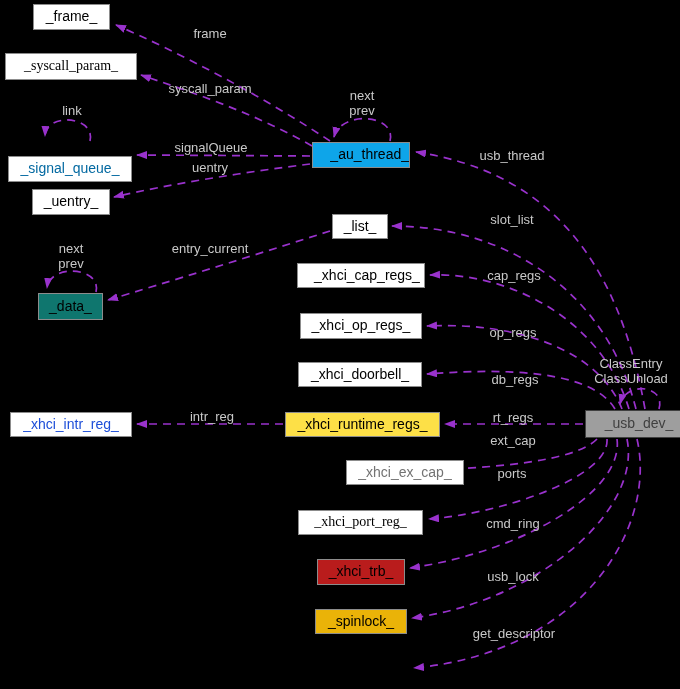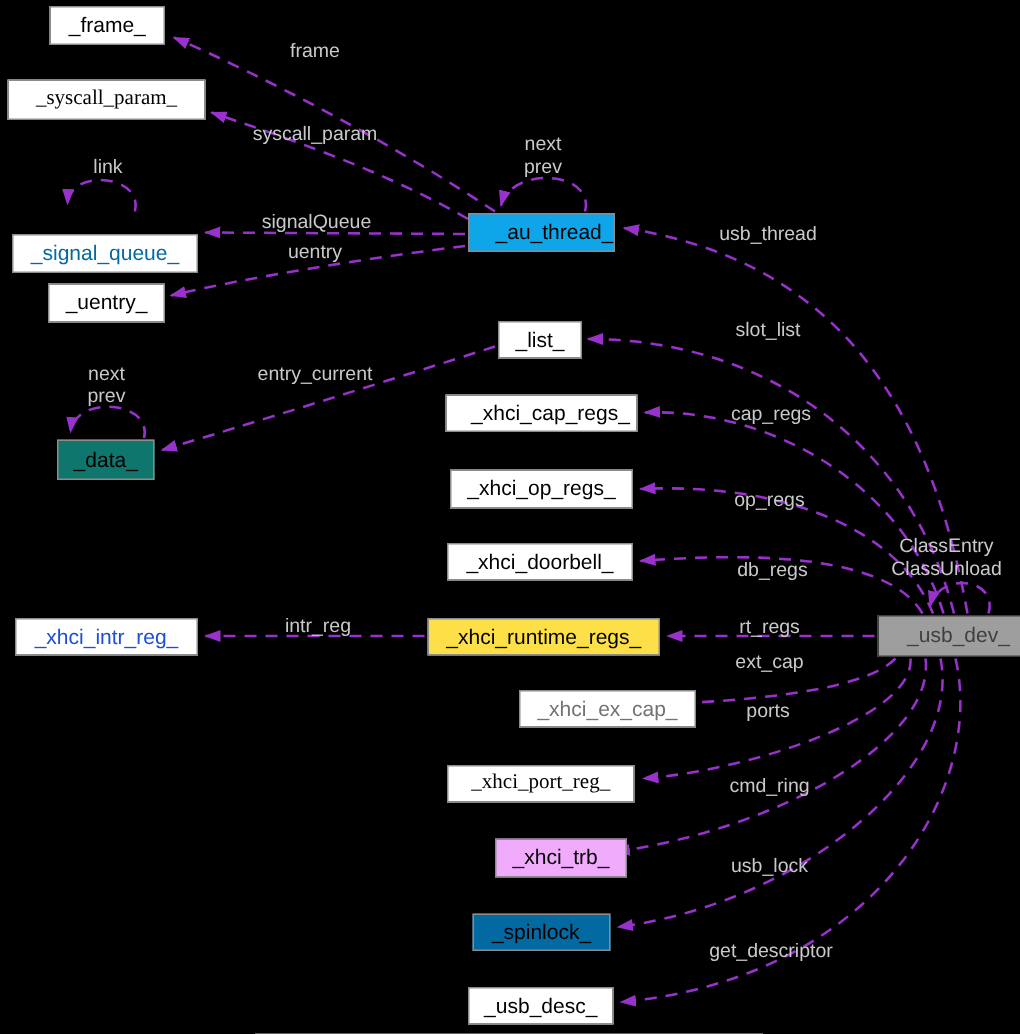--- a/index.html
+++ b/index.html
@@ -80,17 +80,16 @@
     <div class="node" style="left: 312px; top: 142px; width: 98px; height: 26px; line-height: 23px; background: #0ea5e9; border: 1.5px solid rgb(140, 140, 140); color: rgb(0, 0, 0); text-align: right;">_au_thread_</div>
     <div class="node" style="left: 332px; top: 214px; width: 56px; height: 25px; line-height: 22px; background: rgb(255, 255, 255); border: 1.5px solid rgb(140, 140, 140); color: rgb(0, 0, 0);">_list_</div>
     <div class="node" style="left: 38px; top: 293px; width: 65px; height: 27px; line-height: 24px; background: #0f766e; border: 1.5px solid rgb(140, 140, 140); color: rgb(0, 0, 0);">_data_</div>
     <div class="node" style="left: 297px; top: 263px; width: 128px; height: 25px; line-height: 22px; background: rgb(255, 255, 255); border: 1.5px solid rgb(140, 140, 140); color: rgb(0, 0, 0); padding-left: 12px;">_xhci_cap_regs_</div>
     <div class="node" style="left: 300px; top: 313px; width: 122px; height: 26px; line-height: 23px; background: rgb(255, 255, 255); border: 1.5px solid rgb(140, 140, 140); color: rgb(0, 0, 0);">_xhci_op_regs_</div>
     <div class="node" style="left: 298px; top: 362px; width: 124px; height: 25px; line-height: 22px; background: rgb(255, 255, 255); border: 1.5px solid rgb(140, 140, 140); color: rgb(0, 0, 0);">_xhci_doorbell_</div>
     <div class="node" style="left: 285px; top: 412px; width: 155px; height: 25px; line-height: 22px; background: #fde047; border: 1.5px solid rgb(140, 140, 140); color: rgb(0, 0, 0);">_xhci_runtime_regs_</div>
     <div class="node" style="left: 10px; top: 412px; width: 122px; height: 25px; line-height: 22px; background: rgb(255, 255, 255); border: 1.5px solid rgb(140, 140, 140); color: #1d4ed8;">_xhci_intr_reg_</div>
     <div class="node" style="left: 302px; top: 460px; width: 118px; height: 25px; line-height: 22px; background: rgb(255, 255, 255); border: 1.5px solid rgb(140, 140, 140); color: #737373; margin-left: 44px;">_xhci_ex_cap_</div>
     <div class="node" style="left: 298px; top: 510px; width: 125px; height: 25px; line-height: 22px; background: rgb(255, 255, 255); border: 1.5px solid rgb(140, 140, 140); color: rgb(0, 0, 0); font-family: Liberation Serif, serif;">_xhci_port_reg_</div>
-    <div class="node" style="left: 317px; top: 559px; width: 88px; height: 26px; line-height: 23px; background: #f0abfc; border: 1.5px solid rgb(140, 140, 140); color: rgb(0, 0, 0); margin-left: 13px;">_xhci_trb_</div>
-    <div class="node" style="left: 315px; top: 609px; width: 92px; height: 25px; line-height: 22px; background: #0369a1; border: 1.5px solid rgb(140, 140, 140); color: rgb(0, 0, 0);">_spinlock_</div>
-    <div class="node" style="left: 312px; top: 658px; width: 97px; height: 25px; line-height: 22px; background: rgb(255, 255, 255); border: 1.5px solid rgb(140, 140, 140); color: rgb(0, 0, 0);">_usb_desc_</div>
+    <div class="node" style="left: 317px; top: 559px; width: 88px; height: 26px; line-height: 23px; background: #b91c1c; border: 1.5px solid rgb(140, 140, 140); color: rgb(0, 0, 0);">_xhci_trb_</div>
+    <div class="node" style="left: 315px; top: 609px; width: 92px; height: 25px; line-height: 22px; background: #eab308; border: 1.5px solid rgb(140, 140, 140); color: rgb(0, 0, 0);">_spinlock_</div>
     <div class="node" style="left: 585px; top: 410px; width: 108px; height: 28px; line-height: 25px; background: rgb(158, 158, 158); border: 1.5px solid rgb(64, 64, 64); color: #404040;">_usb_dev_</div>
   </div>
 
 </body></html>

